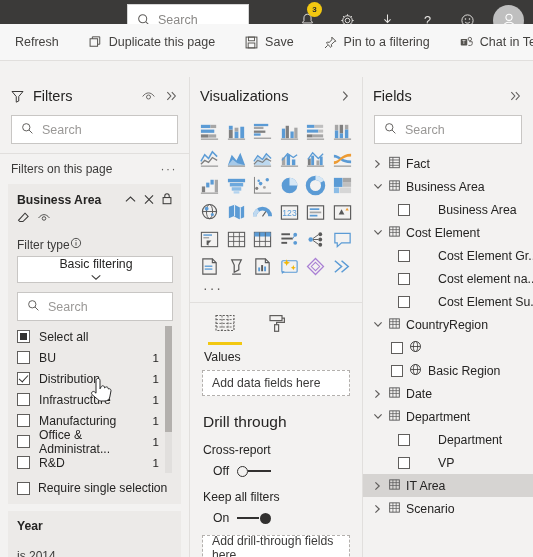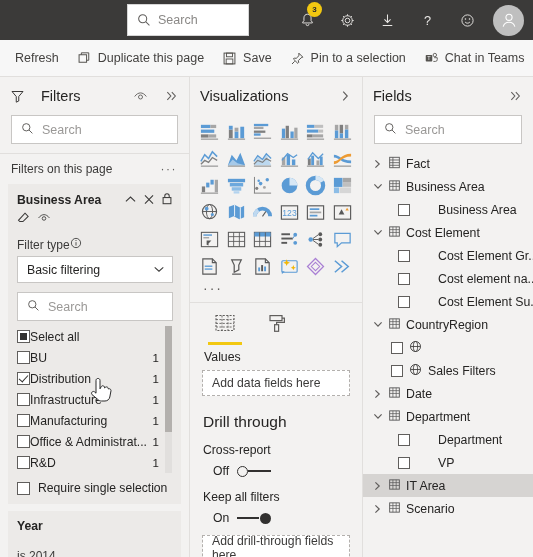--- a/index.html
+++ b/index.html
@@ -42,23 +42,23 @@
     line-height: 1;
   }
   .avatar {
     width: 31px; height: 31px; border-radius: 50%;
     background: #bfbfbf; display: flex; align-items: center; justify-content: center;
     margin-left: 3px;
   }
 
   
   .cmdbar {
-    position: absolute; left: 0; top: 40px; width: 533px; height: 37px;
+    position: absolute; left: 0; top: 24px; width: 533px; height: 37px;
     background: #f7f7f7; border-bottom: 1px solid #e1dfdd;
-    display: flex; align-items: center; padding-left: 6px; gap: 0;
+    display: flex; align-items: center; padding-left: 6px; gap: 11px;
   }
   .cmd {
     display: flex; align-items: center; gap: 6px;
     height: 100%; padding: 0 9px;
     font-size: 12.5px; color: #444240; white-space: nowrap;
   }
   .cmd svg { flex: 0 0 auto; }
 
   
   .panels {
@@ -72,21 +72,21 @@
     overflow: hidden;
   }
   .p-filters { width: 190px; border-right: 1px solid #e1dfdd; }
   .p-vis     { width: 173px; border-right: 1px solid #e1dfdd; }
   .p-fields  { width: 170px; }
 
   .panel-hd {
     display: flex; align-items: center;
     height: 38px; padding: 0 10px;
     font-size: 14.5px; color: #252423;
-    gap: 16px;
+    gap: 8px;
   }
   .panel-hd .ttl { flex: 1 1 auto; }
   .panel-hd .hicon { color: #605e5c; display: flex; align-items: center; }
 
   
   .srch {
     height: 29px; background: #ffffff;
     border: 1px solid #c8c6c4;
     display: flex; align-items: center; gap: 8px;
     padding-left: 9px; font-size: 12.5px; color: #9a9896;
@@ -110,30 +110,30 @@
   .flt-card-t1 .nm { flex: 1 1 auto; font-size: 12.2px; font-weight: bold; color: #252423; }
   .flt-card-t2 { display: flex; align-items: center; gap: 7px; margin-top: 1px; }
   .flt-card-t2 .sub { flex: 1 1 auto; font-size: 12px; color: #3b3a39; }
   .flt-type-lbl {
     display: flex; align-items: center; 
     font-size: 12px; color: #3b3a39; margin-top: 9px; text-align: center;
   }
   .flt-select {
     margin-top: 4px; height: 27px; background: #fff; border: 1px solid #c8c6c4;
     display: flex; align-items: center; padding: 0 7px 0 9px;
-    font-size: 12.3px; color: #252423;
+    font-size: 12.3px; color: #252423; flex-direction: column;
   }
   .flt-select .sv { flex: 1 1 auto; }
   .flt-inner-srch { margin-top: 9px; }
   .flt-list {
     margin-top: 5px; position: relative;
     background: #eceae8;
   }
   .flt-opt {
-    display: flex; align-items: center; 
+    display: flex; align-items: center; gap: 9px;
     height: 21px; padding-right: 14px;
     font-size: 12.2px; color: #252423;
   }
   .flt-opt .onm { flex: 1 1 auto; }
   .flt-opt .ocnt { font-size: 11.5px; color: #252423; }
   .cbx {
     width: 13px; height: 13px; border: 1px solid #605e5c; background: #fff;
     flex: 0 0 auto; position: relative;
   }
   .cbx.checked::after {
@@ -287,21 +287,21 @@
         <rect x="5.4" y="2.5" width="7.2" height="4.4" fill="none" stroke="#55534f" stroke-width="1.1"></rect>
         <rect x="5" y="9.6" width="8" height="5.9" fill="none" stroke="#55534f" stroke-width="1.1"></rect>
       </svg>
     <span>Save</span>
   </div>
   <div class="cmd">
     <svg width="15" height="15" viewBox="0 0 18 18">
         <path d="M10.6 2.6 15.4 7.4l-2 .7-3.4 3.4.5 2.1-1.2 1.2-5.2-5.2L5.3 8.4l2.1.5L10.8 5.5z" fill="none" stroke="#55534f" stroke-width="1.2"></path>
         <line x1="5.6" y1="12.4" x2="2.4" y2="15.6" stroke="#55534f" stroke-width="1.2"></line>
       </svg>
-    <span>Pin to a selection</span>
+    <span>Pin to a filtering</span>
   </div>
   <div class="cmd">
     <svg width="15" height="14" viewBox="0 0 18 18">
         <rect x="1.6" y="5" width="8.4" height="8.4" rx="1" fill="#55534f"></rect>
         <text x="5.8" y="11.6" text-anchor="middle" font-size="7" font-family="Liberation Sans, sans-serif" fill="#f7f7f7">T</text>
         <circle cx="13.3" cy="5.2" r="2.2" fill="none" stroke="#55534f" stroke-width="1.1"></circle>
         <path d="M11.4 13.4h2.6a2.4 2.4 0 0 0 2.4-2.4V8.6h-4" fill="none" stroke="#55534f" stroke-width="1.1"></path>
       </svg>
     <span>Chat in Teams</span>
   </div>
@@ -956,21 +956,21 @@
               <line x1="1.6" y1="7" x2="12.4" y2="7" stroke="#3b3a39" stroke-width="0.9"></line>
             </svg></span>
       </div>
       <div class="fld-leaf ind2">
         <span class="cbx-sm"></span>
         <span><svg width="13" height="13" viewBox="0 0 14 14">
               <circle cx="7" cy="7" r="5.4" fill="none" stroke="#3b3a39" stroke-width="1"></circle>
               <ellipse cx="7" cy="7" rx="2.3" ry="5.4" fill="none" stroke="#3b3a39" stroke-width="0.9"></ellipse>
               <line x1="1.6" y1="7" x2="12.4" y2="7" stroke="#3b3a39" stroke-width="0.9"></line>
             </svg></span>
-        <span class="lnm">Sales Filters</span>
+        <span class="lnm">Basic Region</span>
       </div>
 
       <div class="fld-node">
         <span class="chev">
             <svg width="9" height="10" viewBox="0 0 9 10">
               <path d="M2.4 1.4 6.2 5 2.4 8.6" fill="none" stroke="#605e5c" stroke-width="1.2"></path>
             </svg>
           </span>
         <span><svg width="13" height="13" viewBox="0 0 14 14">
               <rect x="1.8" y="2" width="10.4" height="10" fill="none" stroke="#595959" stroke-width="1"></rect>

